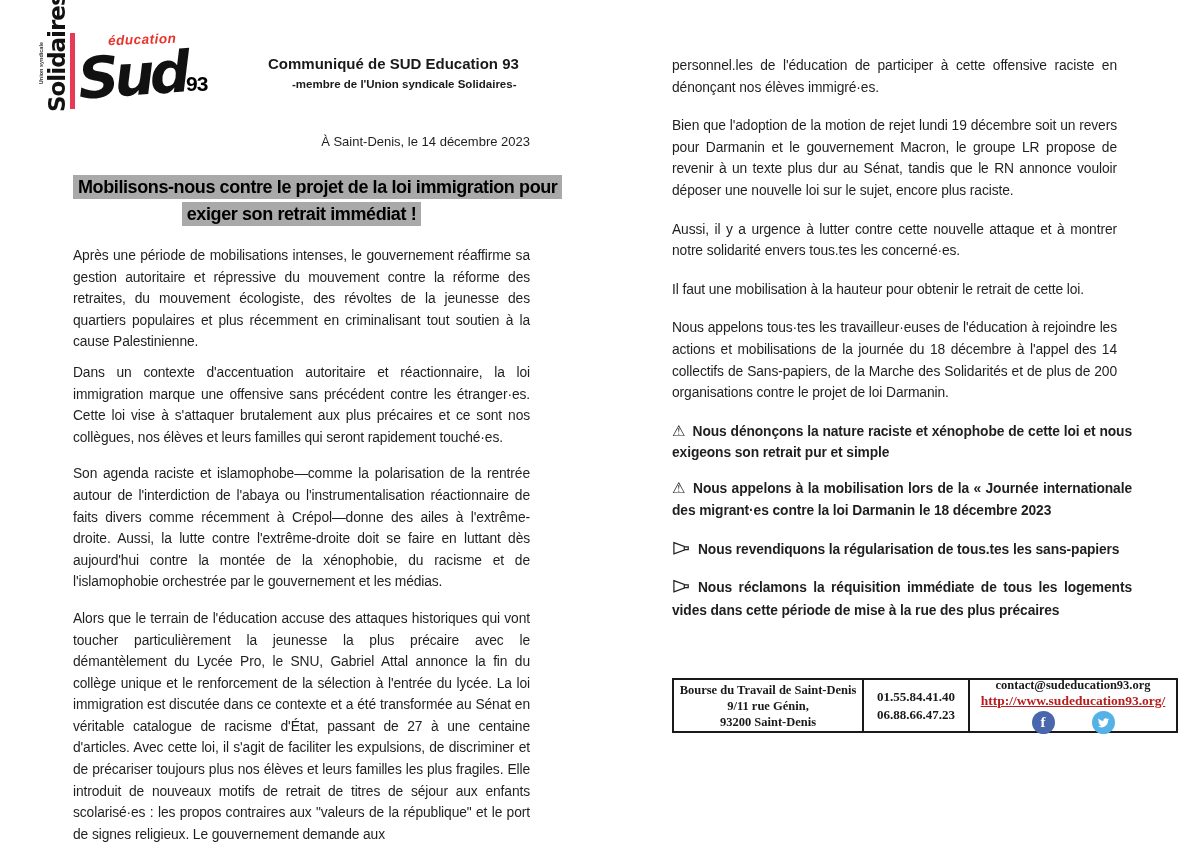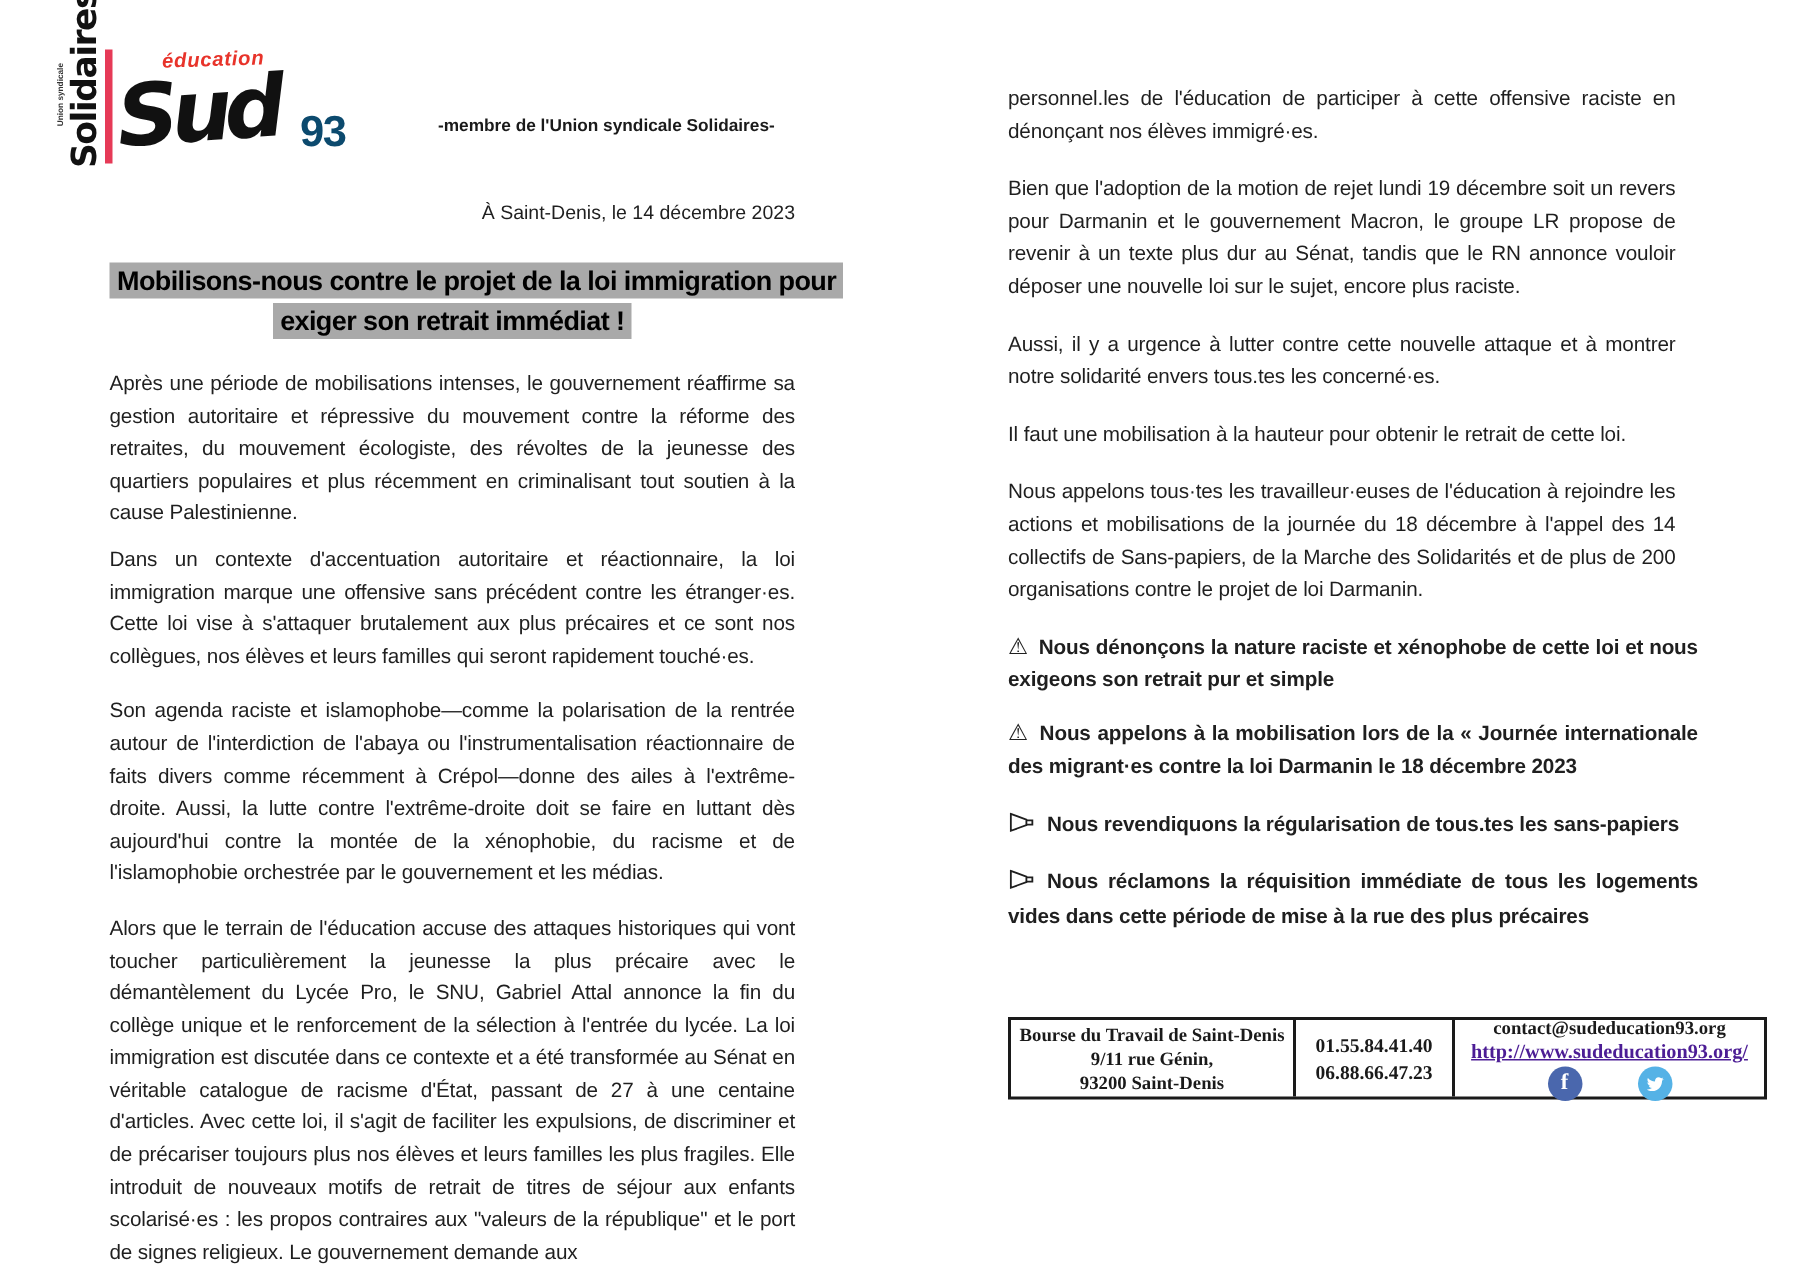--- a/index.html
+++ b/index.html
@@ -10,21 +10,21 @@
   .logo{position:absolute;left:36px;top:30px;width:210px;height:86px;}
   .union-small{position:absolute;left:2px;top:12px;writing-mode:vertical-rl;transform:rotate(180deg);
                font-size:5.5px;font-weight:bold;color:#333;letter-spacing:0;}
   .solidaires{position:absolute;left:8px;top:2px;height:80px;writing-mode:vertical-rl;transform:rotate(180deg);
               font-family:"DejaVu Sans", sans-serif;font-weight:bold;font-size:23px;letter-spacing:-1px;color:#111;}
   .soli-bar{position:absolute;left:34px;top:3px;width:5px;height:76px;background:#e63a57;}
   .sud{position:absolute;left:42px;top:12px;font-family:"DejaVu Sans", sans-serif;font-weight:bold;
        font-style:italic;font-size:57px;letter-spacing:-5px;color:#111;transform:rotate(-4deg);}
   .edu{position:absolute;left:72px;top:2px;color:#e8332a;font-weight:bold;font-style:italic;
        font-size:13.5px;letter-spacing:.5px;transform:rotate(-2deg);}
-  .n93{position:absolute;left:164px;top:42px;color:#0c4a6e;font-weight:bold;font-size:29px;letter-spacing:-1px;}
+  .n93{position:absolute;left:150px;top:42px;color:#000000;font-weight:bold;font-size:21px;letter-spacing:-1px;}
 
   
   .com-title{position:absolute;left:268px;top:55px;font-size:15px;font-weight:bold;color:#1a1a1a;}
   .com-sub{position:absolute;left:268px;top:78px;font-size:11.5px;font-weight:bold;color:#1a1a1a;margin-left:24px;}
   .dateline{position:absolute;left:73px;top:134px;width:457px;text-align:right;font-size:13px;color:#1f1f1f;}
 
   
   .headline{position:absolute;left:73px;top:174px;width:457px;text-align:center;
             font-weight:bold;font-size:18px;line-height:27px;letter-spacing:-0.4px;color:#000;}
   .headline .hl{background:#a9a9a9;padding:2px 5px;white-space:nowrap;}
@@ -42,40 +42,41 @@
   .m-icon{display:inline-block;margin-right:7px;vertical-align:-2px;}
 
   
   .contact-box{position:absolute;left:672px;top:678px;width:506px;height:55px;
                border:2px solid #1a1a1a;display:flex;box-sizing:border-box;
                font-family:"Liberation Serif", serif;font-weight:bold;color:#1a1a1a;}
   .cell{display:flex;flex-direction:column;justify-content:center;align-items:center;box-sizing:border-box;}
   .c1{width:190px;border-right:2px solid #1a1a1a;font-size:12.5px;line-height:16px;text-align:center;}
   .c2{width:106px;border-right:2px solid #1a1a1a;font-size:13px;line-height:18px;text-align:center;}
   .c3{flex:1;font-size:12.5px;line-height:15px;text-align:center;padding-top:0;}
-  .url{color:#4c1d95;text-decoration:underline;font-size:13.5px;line-height:16px;}
+  .url{color:#b91c1c;text-decoration:underline;font-size:13.5px;line-height:16px;}
   .socials{display:flex;gap:37px;justify-content:center;margin-top:2px;}
   .soc{width:23px;height:23px;border-radius:50%;display:flex;align-items:center;justify-content:center;cursor:pointer;}
   .fb{background:#4a67ad;color:#fff;font-family:"Liberation Serif", serif;font-weight:bold;font-size:15px;}
   .tw{background:#55b2e6;}
 </style>
 </head>
 <body>
 
 <div class="page">
 
   <div class="logo">
     <span class="union-small">Union syndicale</span>
     <span class="solidaires">Solidaires</span>
     <span class="soli-bar"></span>
     <span class="edu">éducation</span>
     <span class="sud">Sud</span>
     <span class="n93">93</span>
   </div>
 
+  <div class="com-title">Communiqué de SUD Education 93</div>
   <div class="com-sub">-membre de l'Union syndicale Solidaires-</div>
   <div class="dateline">À Saint-Denis, le 14 décembre 2023</div>
 
   <div class="headline">
     <span class="hl">Mobilisons-nous contre le projet de la loi immigration pour</span><br>
     <span class="hl">exiger son retrait immédiat !</span>
   </div>
 
   <div class="col left">
     <p>Après une période de mobilisations intenses, le gouvernement réaffirme sa gestion autoritaire et répressive du mouvement contre la réforme des retraites, du mouvement écologiste, des révoltes de la jeunesse des quartiers populaires et plus récemment en criminalisant tout soutien à la cause Palestinienne.</p>

